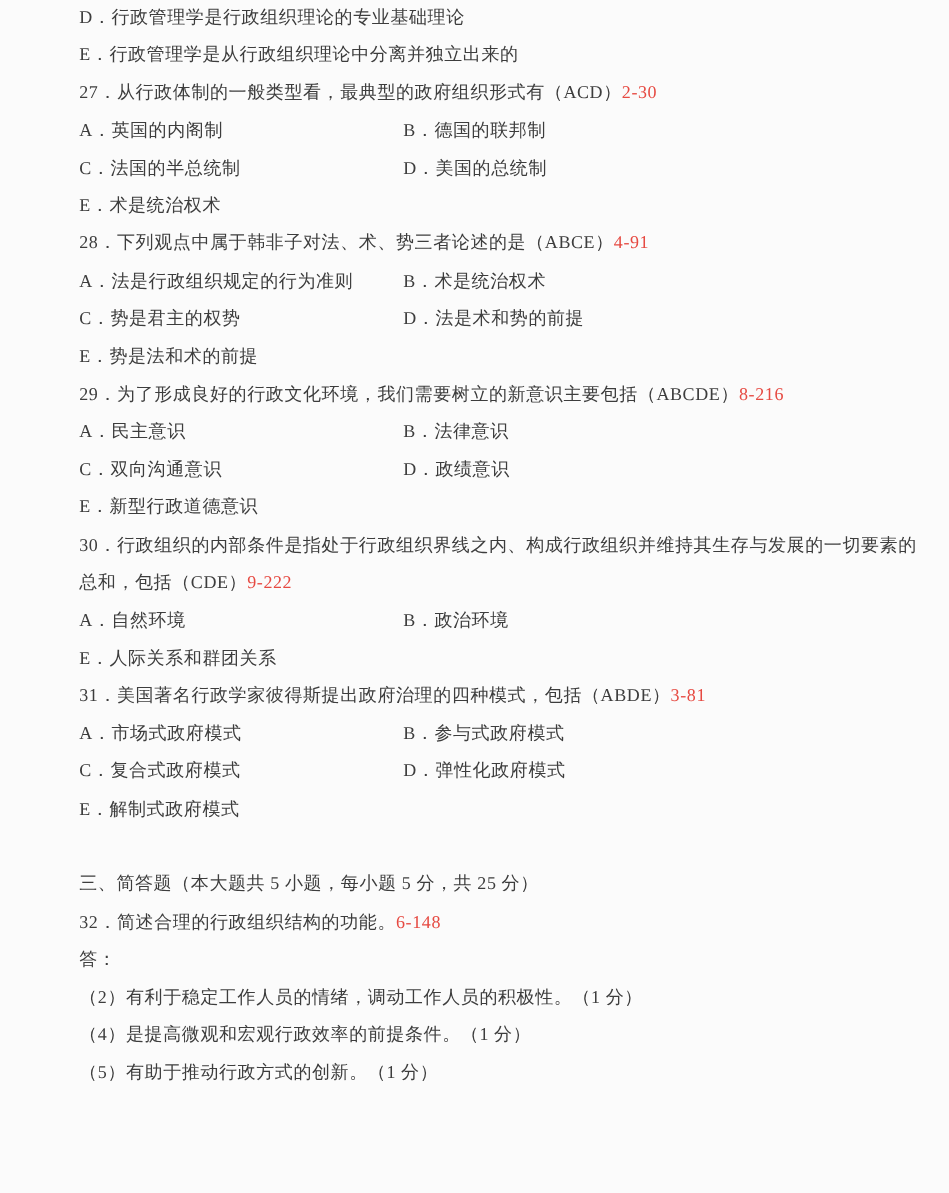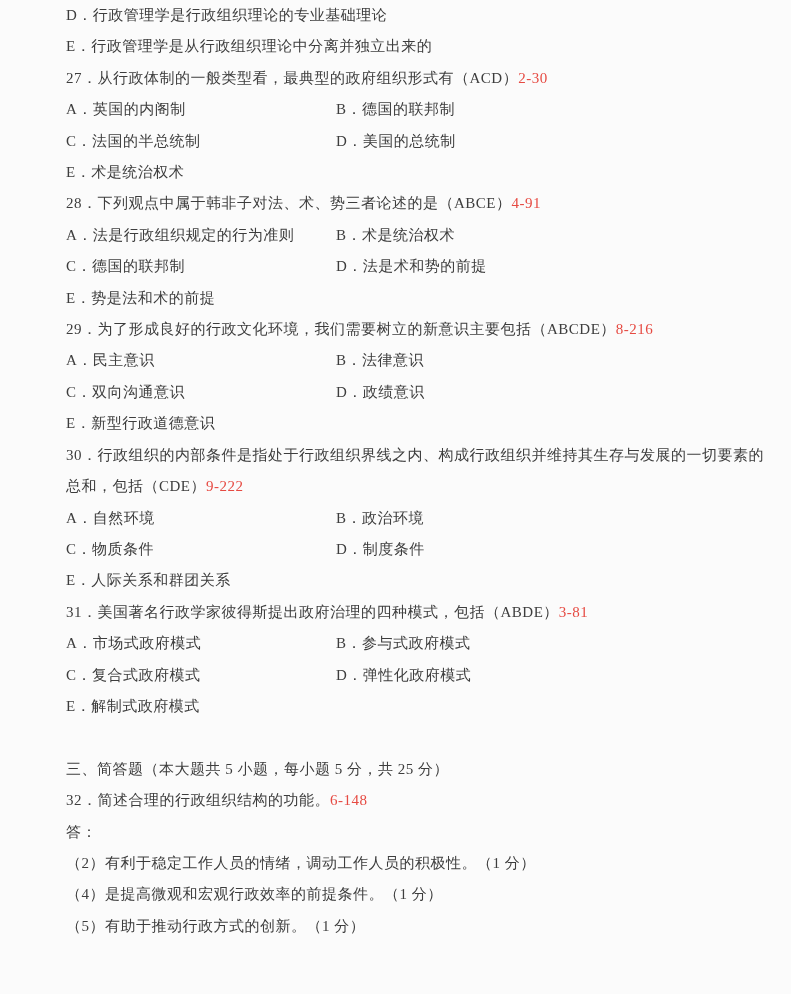--- a/index.html
+++ b/index.html
@@ -41,31 +41,30 @@
   <div class="line"><span>D．行政管理学是行政组织理论的专业基础理论</span></div>
   <div class="line"><span>E．行政管理学是从行政组织理论中分离并独立出来的</span></div>
 
   <div class="line"><span>27．从行政体制的一般类型看，最典型的政府组织形式有（ACD）</span><span class="ref">2-30</span></div>
   <div class="line cols"><span class="c1">A．英国的内阁制</span><span>B．德国的联邦制</span></div>
   <div class="line cols"><span class="c1">C．法国的半总统制</span><span>D．美国的总统制</span></div>
   <div class="line"><span>E．术是统治权术</span></div>
 
   <div class="line"><span>28．下列观点中属于韩非子对法、术、势三者论述的是（ABCE）</span><span class="ref">4-91</span></div>
   <div class="line cols"><span class="c1">A．法是行政组织规定的行为准则</span><span>B．术是统治权术</span></div>
-  <div class="line cols"><span class="c1">C．德国的联邦制</span><span>D．法是术和势的前提</span></div>
+  <div class="line cols"><span class="c1">C．势是君主的权势</span><span>D．法是术和势的前提</span></div>
   <div class="line"><span>E．势是法和术的前提</span></div>
 
   <div class="line"><span>29．为了形成良好的行政文化环境，我们需要树立的新意识主要包括（ABCDE）</span><span class="ref">8-216</span></div>
   <div class="line cols"><span class="c1">A．民主意识</span><span>B．法律意识</span></div>
   <div class="line cols"><span class="c1">C．双向沟通意识</span><span>D．政绩意识</span></div>
   <div class="line"><span>E．新型行政道德意识</span></div>
 
   <div class="line"><span>30．行政组织的内部条件是指处于行政组织界线之内、构成行政组织并维持其生存与发展的一切要素的总和，包括（CDE）</span><span class="ref">9-222</span></div>
   <div class="line cols"><span class="c1">A．自然环境</span><span>B．政治环境</span></div>
-  <div class="line cols"><span class="c1">C．物质条件</span><span>D．制度条件</span></div>
   <div class="line"><span>E．人际关系和群团关系</span></div>
 
   <div class="line"><span>31．美国著名行政学家彼得斯提出政府治理的四种模式，包括（ABDE）</span><span class="ref">3-81</span></div>
   <div class="line cols"><span class="c1">A．市场式政府模式</span><span>B．参与式政府模式</span></div>
   <div class="line cols"><span class="c1">C．复合式政府模式</span><span>D．弹性化政府模式</span></div>
   <div class="line"><span>E．解制式政府模式</span></div>
 
   <div class="spacer"></div>
 
   <div class="line"><span>三、简答题（本大题共 5 小题，每小题 5 分，共 25 分）</span></div>

